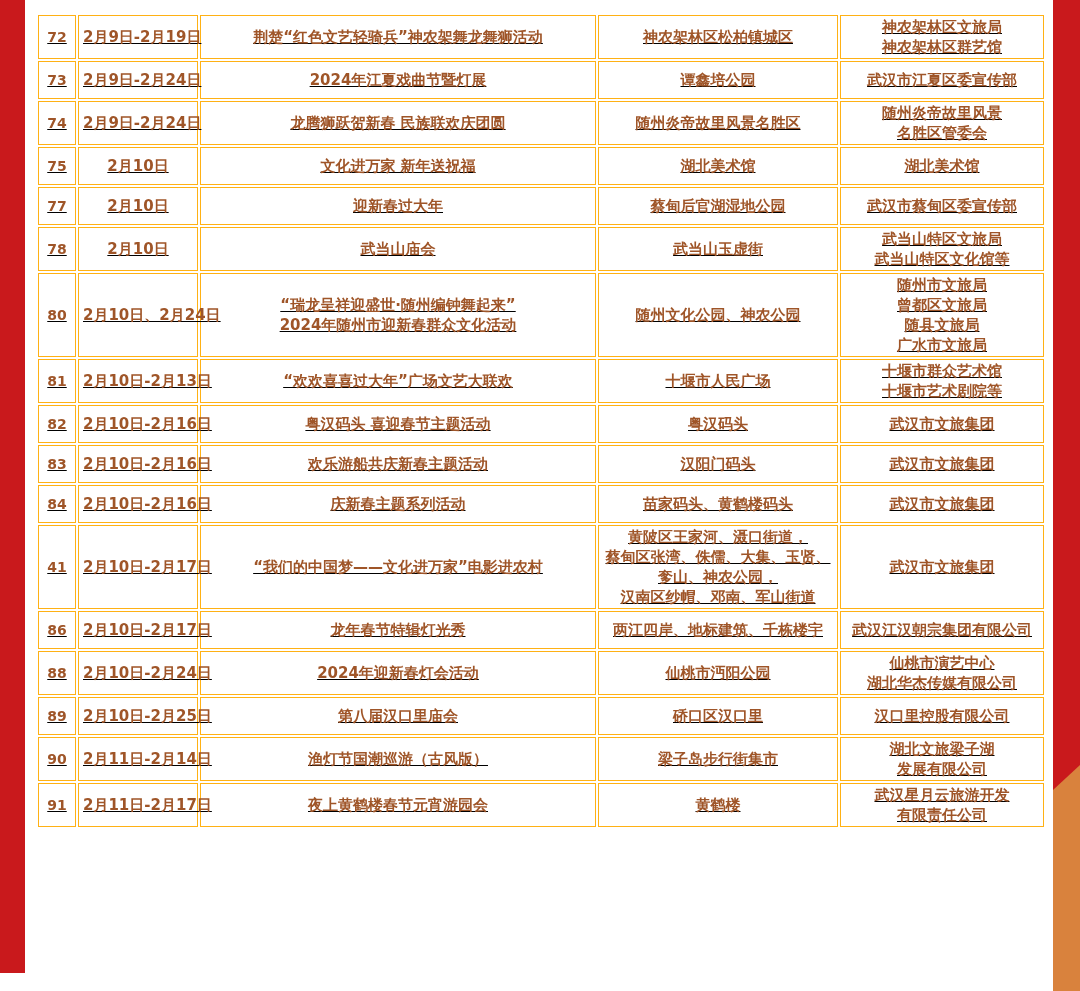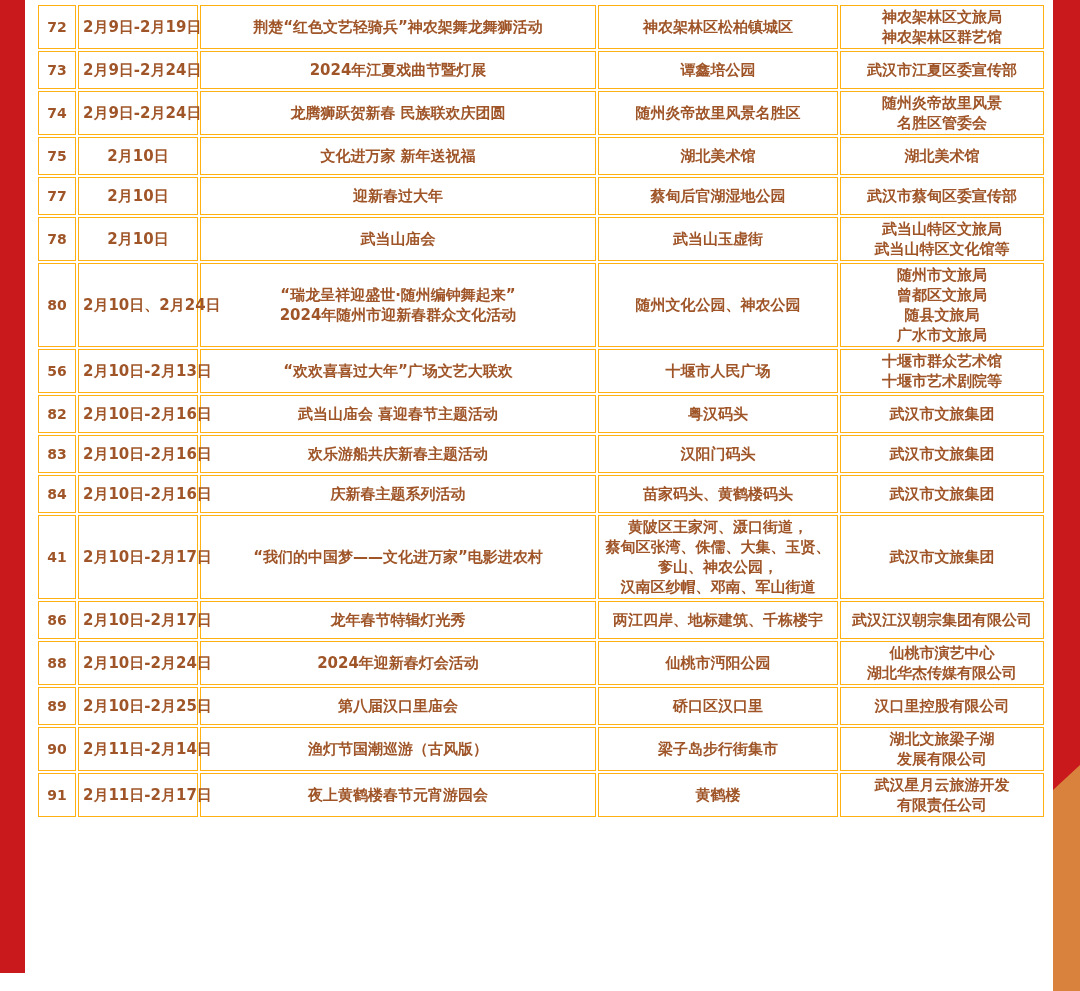--- a/index.html
+++ b/index.html
@@ -36,25 +36,26 @@
     position: absolute;
     left: 0; top: 765px;
     width: 27px;
     height: 226px;
     background: var(--band-orange, #D9823D);
     clip-path: polygon(0 25px, 100% 0, 100% 100%, 0 100%);
   }
   table.events {
     position: absolute;
     left: 36px;
-    top: 3px;
+    top: 13px;
     width: 1005px;
     table-layout: fixed;
     border-collapse: separate;
     border-spacing: 2.5px;
+    text-decoration: underline;
   }
   table.events td {
     box-sizing: border-box;
     border: 1.5px solid var(--gold, #FFB114);
     background: #ffffff;
     text-align: center;
     vertical-align: middle;
     padding: 1px 4px;
     height: 38px;
     color: var(--brown, #9F5528);
@@ -205,21 +206,21 @@
           </td>
           <td class="org">
             <div class="ln">随州市文旅局</div>
             <div class="ln">曾都区文旅局</div>
             <div class="ln">随县文旅局</div>
             <div class="ln">广水市文旅局</div>
           </td>
         </tr>
         <tr>
           <td class="no">
-            <div class="ln">56</div>
+            <div class="ln">81</div>
           </td>
           <td class="date">
             <div class="ln">2月10日-2月13日</div>
           </td>
           <td class="name">
             <div class="ln">“欢欢喜喜过大年”广场文艺大联欢</div>
           </td>
           <td class="loc">
             <div class="ln">十堰市人民广场</div>
           </td>
@@ -229,21 +230,21 @@
           </td>
         </tr>
         <tr>
           <td class="no">
             <div class="ln">82</div>
           </td>
           <td class="date">
             <div class="ln">2月10日-2月16日</div>
           </td>
           <td class="name">
-            <div class="ln">武当山庙会 喜迎春节主题活动</div>
+            <div class="ln">粤汉码头 喜迎春节主题活动</div>
           </td>
           <td class="loc">
             <div class="ln">粤汉码头</div>
           </td>
           <td class="org">
             <div class="ln">武汉市文旅集团</div>
           </td>
         </tr>
         <tr>
           <td class="no">

